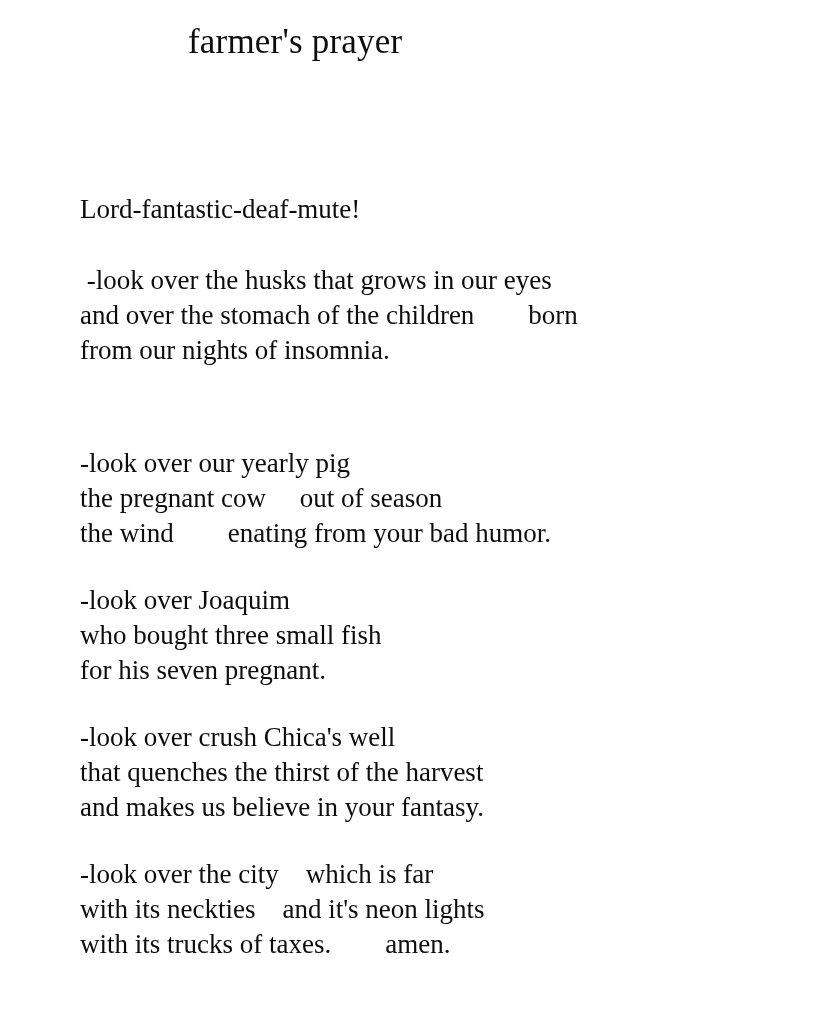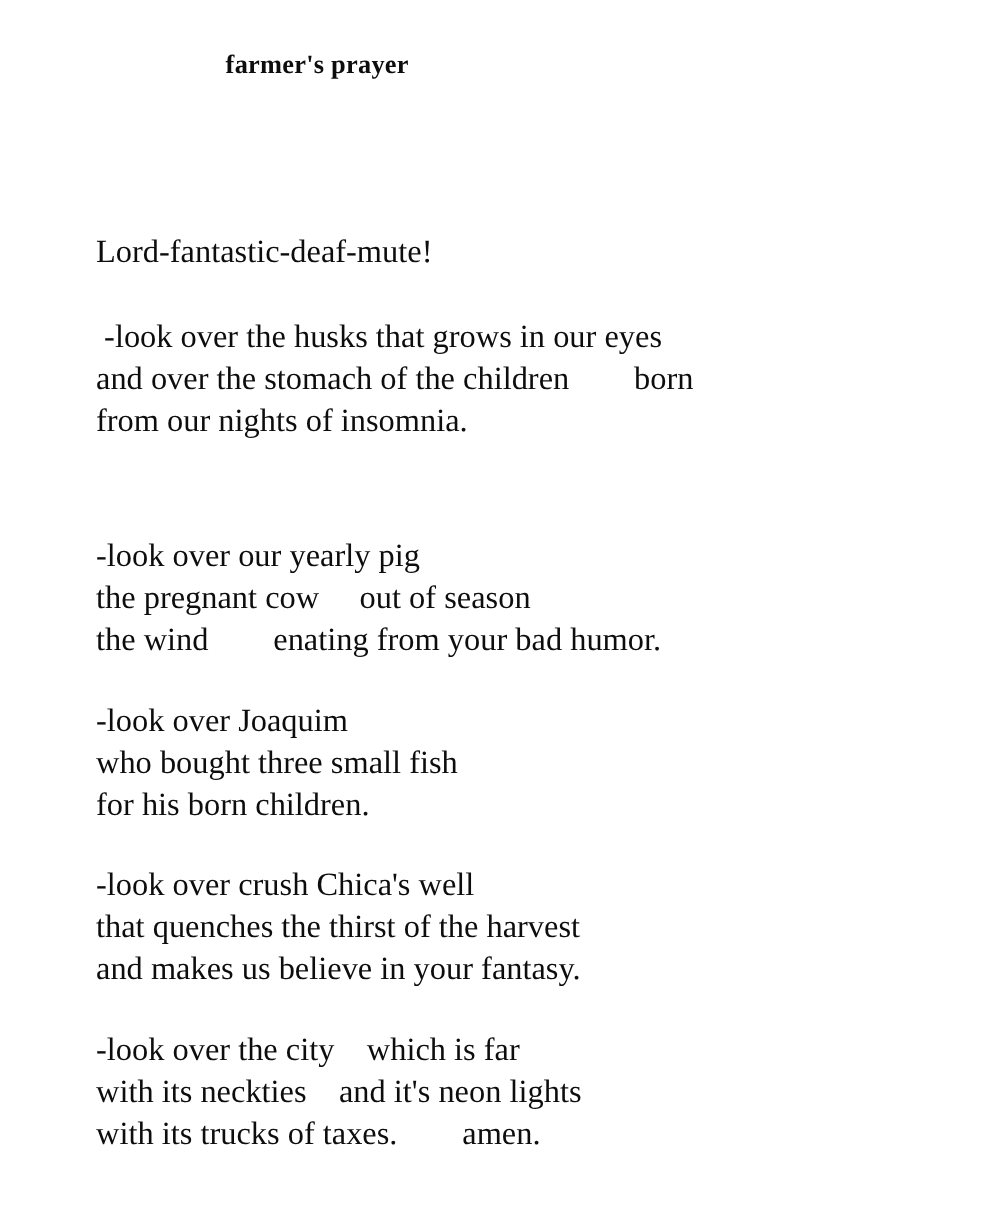--- a/index.html
+++ b/index.html
@@ -18,23 +18,23 @@
   .page {
     width: 834px;
     height: 1024px;
     box-sizing: border-box;
     position: relative;
     background: #ffffff;
   }
   .poem-title {
     position: absolute;
     left: 188px;
-    top: 41px;
-    font-size: 22px;
-    font-weight: bold;
+    top: 22px;
+    font-size: 35px;
+    font-weight: normal;
     letter-spacing: 0.2px;
     white-space: pre;
   }
   .poem-body {
     position: absolute;
     left: 80px;
     top: 192px;
     width: 700px;
     font-size: 27px;
     line-height: 35px;
@@ -103,21 +103,21 @@
 
     <div class="stanza">
       <div class="line">-look over our yearly pig</div>
       <div class="line">the pregnant cow     out of season</div>
       <div class="line">the wind        enating from your bad humor.</div>
     </div>
 
     <div class="stanza">
       <div class="line">-look over Joaquim</div>
       <div class="line">who bought three small fish</div>
-      <div class="line">for his born children.</div>
+      <div class="line">for his seven pregnant.</div>
     </div>
 
     <div class="stanza">
       <div class="line">-look over crush Chica's well</div>
       <div class="line">that quenches the thirst of the harvest</div>
       <div class="line">and makes us believe in your fantasy.</div>
     </div>
 
     <div class="stanza">
       <div class="line">-look over the city    which is far</div>

